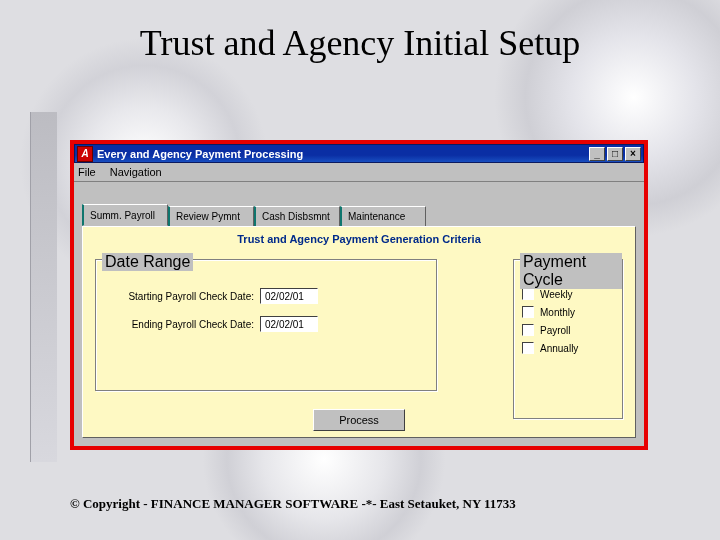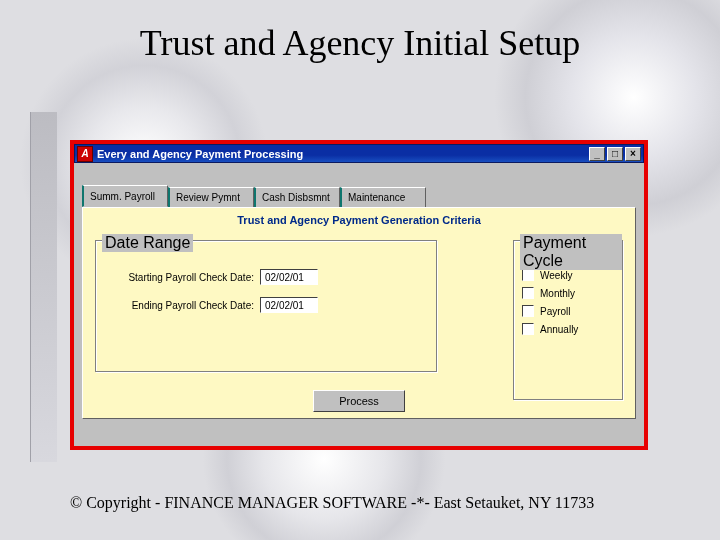--- a/index.html
+++ b/index.html
@@ -18,21 +18,21 @@
     font-family:"Times New Roman",Times,serif;
     font-size:36px;
     color:#000;
     position:absolute;
     top:22px;left:0;width:100%;
     text-align:center;
   }
   .copyright{
     position:absolute;left:70px;bottom:28px;
     font-family:"Times New Roman",Times,serif;
-    font-size:16px;font-weight:normal;color:#000;
+    font-size:13px;font-weight:bold;color:#000;
   }
   .red-frame{
     position:absolute;left:70px;top:140px;width:578px;height:310px;
     border:4px solid #e70000;background:#c0c0c0;box-sizing:border-box;
   }
   .win{
     position:absolute;left:0;top:0;width:100%;box-sizing:border-box;
   }
   .titlebar{
     height:19px;background:linear-gradient(#0a2ea4,#0a2ea4 60%,#184ec0);
@@ -127,20 +127,24 @@
     <div class="win">
 
       <div class="titlebar">
         <div class="app-glyph">A</div>
         <div class="titlebar-text">Every and Agency Payment Processing</div>
         <div class="winbtn">_</div>
         <div class="winbtn">□</div>
         <div class="winbtn">×</div>
       </div>
 
+      <div class="menubar">
+        <span>File</span>
+        <span>Navigation</span>
+      </div>
 
       <div class="client">
 
         <div class="tabs-row">
           <div class="tab active">Summ. Payroll</div>
           <div class="tab">Review Pymnt</div>
           <div class="tab">Cash Disbsmnt</div>
           <div class="tab">Maintenance</div>
         </div>
 

